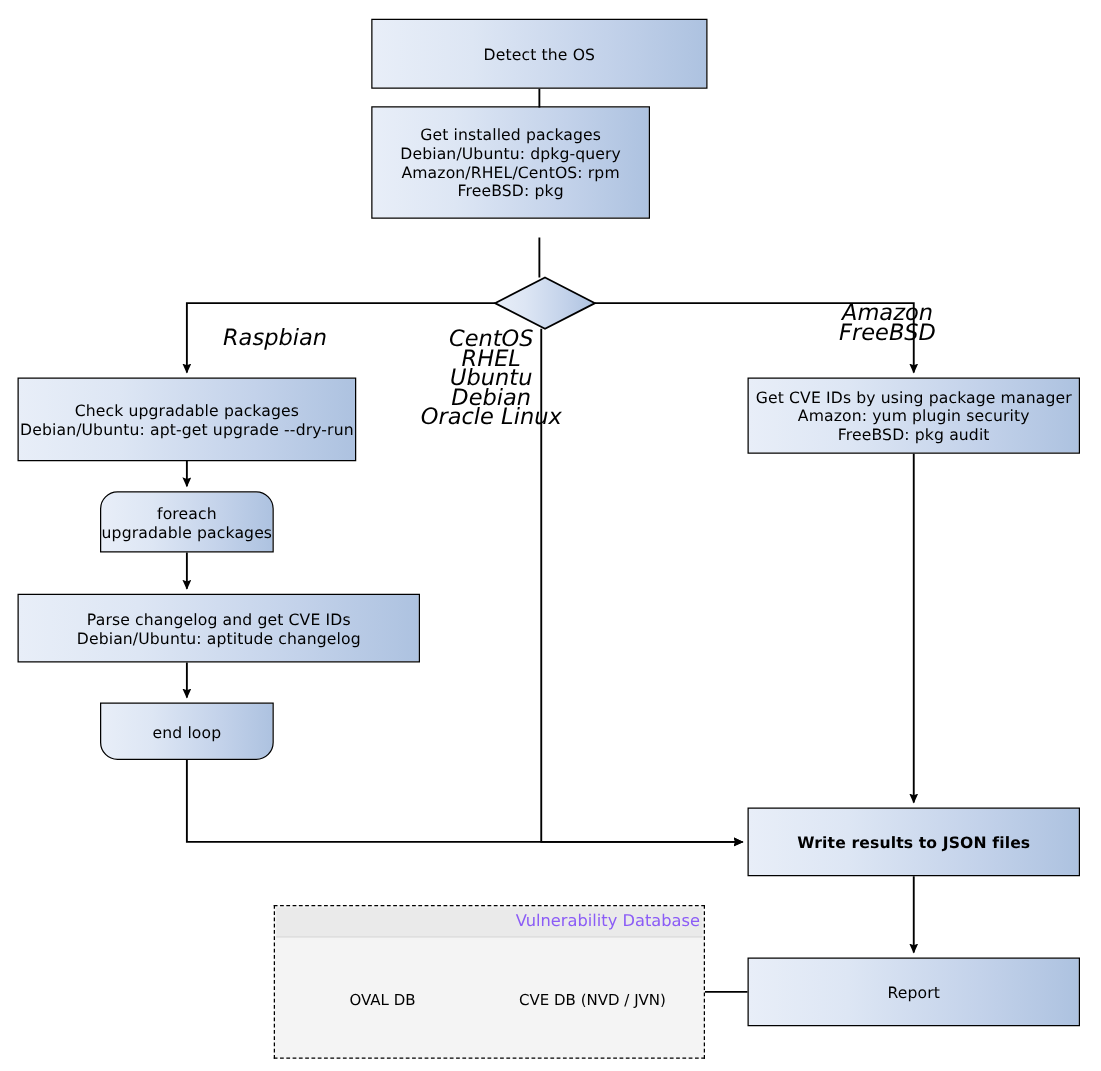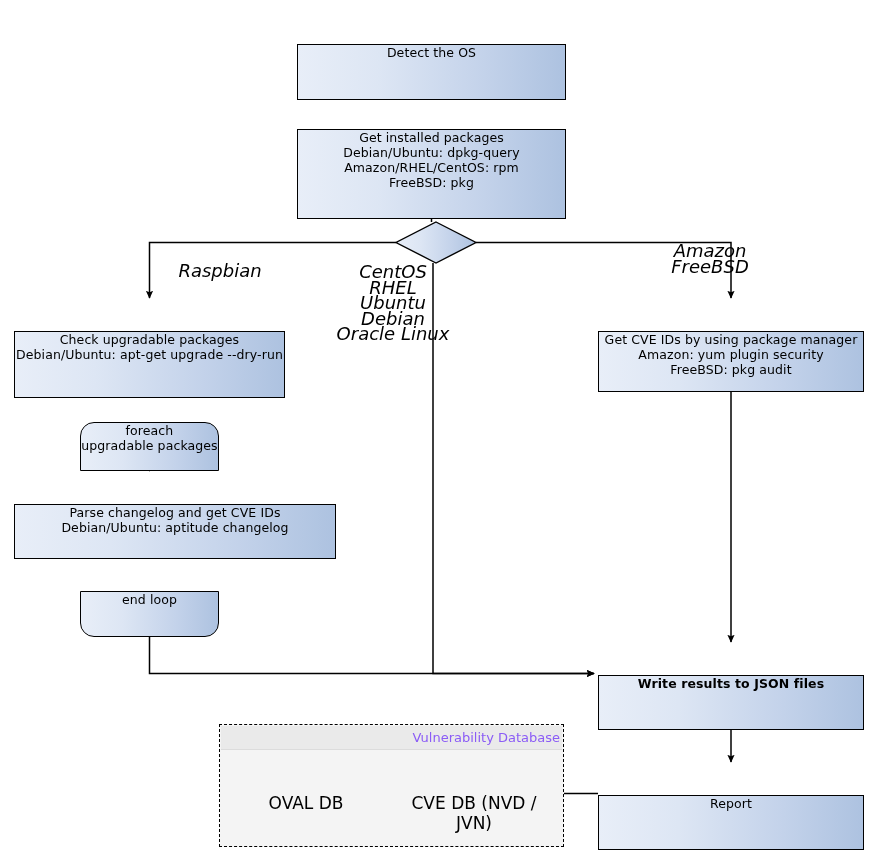--- a/index.html
+++ b/index.html
@@ -25,28 +25,28 @@
     left: 0;
     top: 0;
     width: 881px;
     height: 857px;
     pointer-events: none;
   }
   .node {
     position: absolute;
     box-sizing: border-box;
     display: flex;
+    align-items: center;
     justify-content: center;
     text-align: center;
     color: #000000;
     font-size: 12.5px;
     line-height: 15px;
     white-space: pre-line;
     letter-spacing: 0.1px;
-    margin-top: 29px;
   }
   .proc {
     border: 1.3px solid #000000;
     background: linear-gradient(to right, #e8eef8 0%, #dde6f4 30%, #c3d2ea 70%, #adc2e0 100%);
   }
   .loop-start {
     border: 1.3px solid #000000;
     background: linear-gradient(to right, #e8eef8 0%, #dde6f4 30%, #c3d2ea 70%, #adc2e0 100%);
     border-radius: 14px 14px 0 0;
   }
@@ -84,21 +84,21 @@
     overflow: visible;
     white-space: nowrap;
   }
   .cyl-wrap {
     position: absolute;
   }
   .cyl-label {
     position: absolute;
     width: 100%;
     text-align: center;
-    font-size: 17px;
+    font-size: 12px;
     color: #000000;
     pointer-events: none;
   }
 </style>
 </head>
 <body>
 
 <div id="diagram">
 
   <svg id="edges" viewBox="0 0 881 857" width="881" height="857" xmlns="http://www.w3.org/2000/svg">
@@ -159,21 +159,21 @@
     <g>
       <path d="M400,774 L400,822 A74,12 0 0 0 548,822 L548,774 Z" fill="url(#cylGrad)" stroke="#2a2a2a" stroke-width="1.3"></path>
       <ellipse cx="474" cy="774" rx="74" ry="12" fill="url(#cylTopGrad)" stroke="#2a2a2a" stroke-width="1.3"></ellipse>
     </g>
   </svg>
 
   <div class="node proc" style="left:297px; top:15px; width:269px; height:56px;">
     <span>Detect the OS</span>
   </div>
 
-  <div class="node proc" style="left:297px; top:100px; width:269px; height:90px;">
+  <div class="node proc" style="left:297px; top:85px; width:223px; height:90px;">
     <span>Get installed packages
 Debian/Ubuntu: dpkg-query
 Amazon/RHEL/CentOS: rpm
 FreeBSD: pkg</span>
   </div>
 
   <div class="node loop-start" style="left:80px; top:393px; width:139px; height:49px;">
     <span>foreach
 upgradable  packages</span>
   </div>

